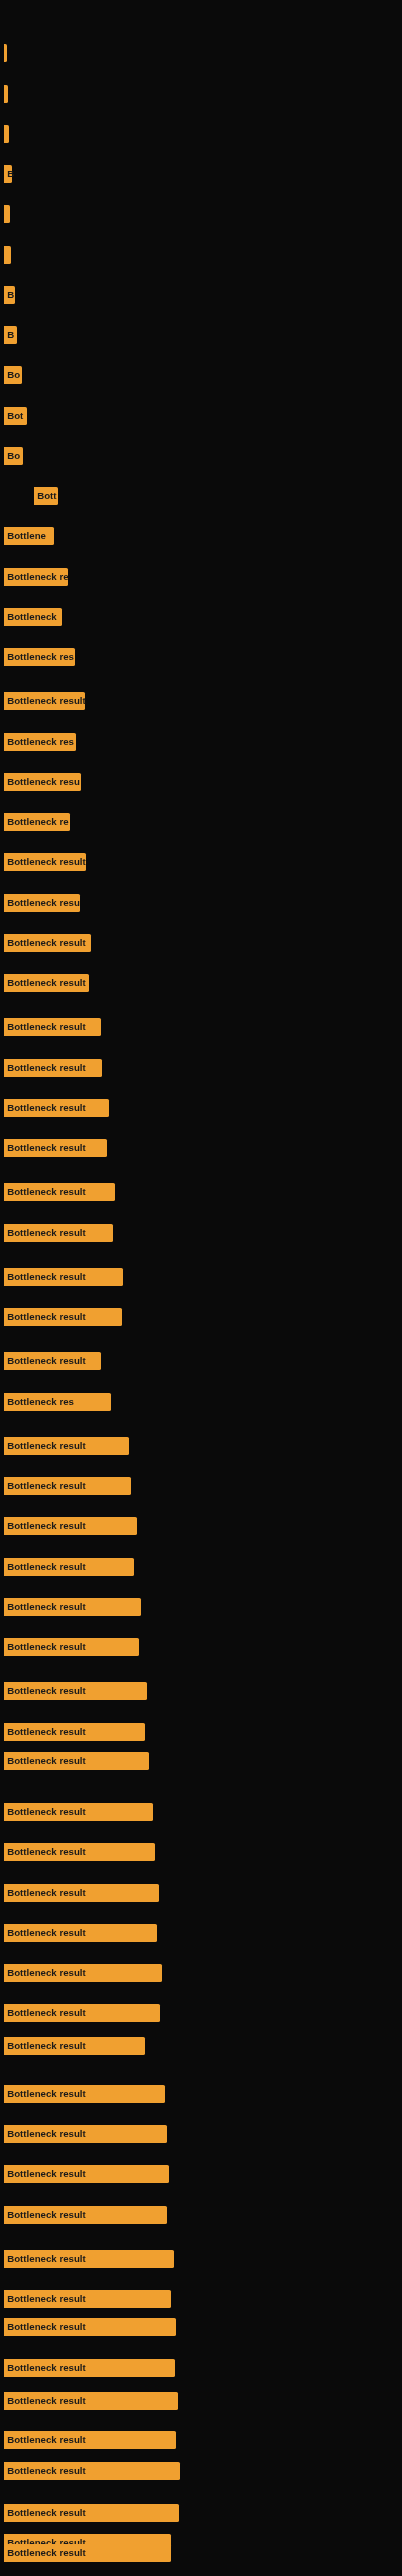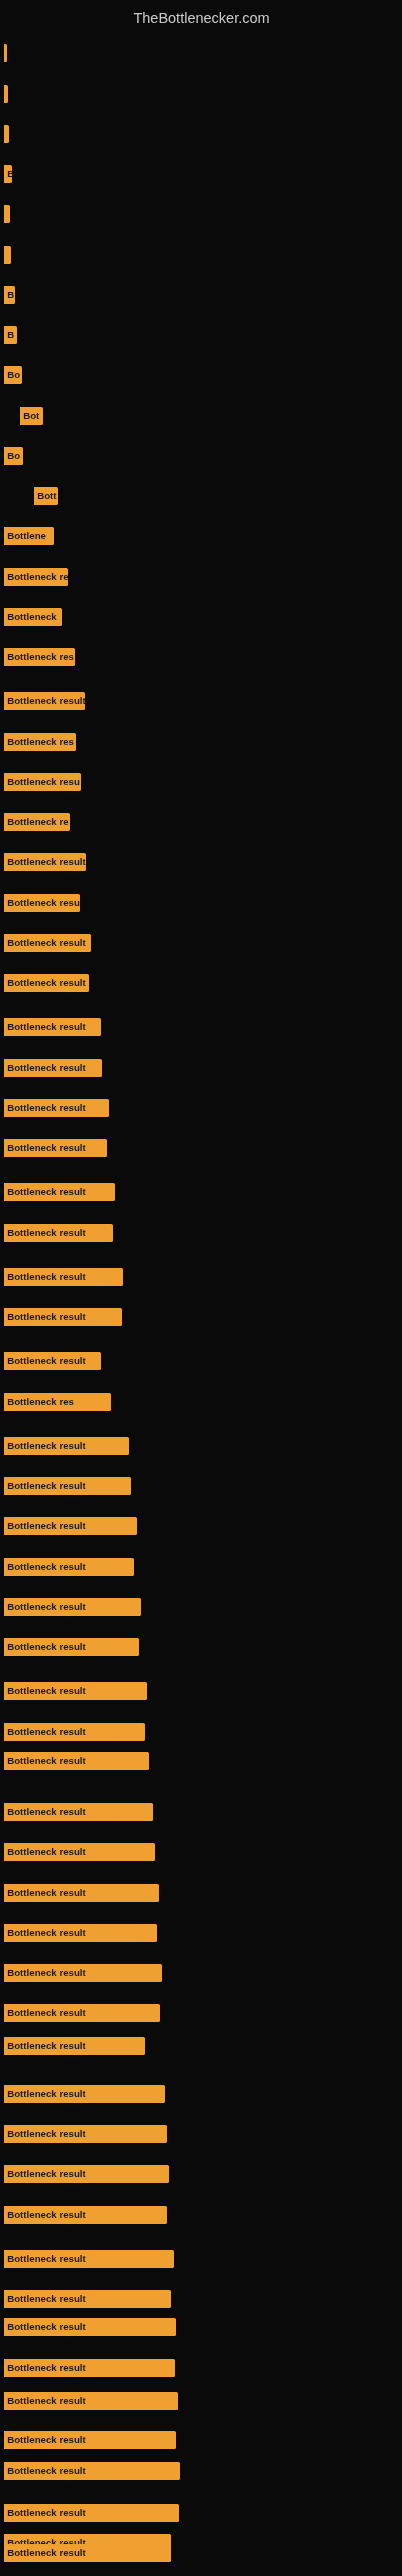--- a/index.html
+++ b/index.html
@@ -45,21 +45,20 @@
       color: #1a1a1a;
       font-size: 9.7px;
       font-weight: bold;
       white-space: nowrap;
     }
   </style>
 </head>
 <body>
 
 <div class="chart-area">
-  <div class="site-title">TheBottlenecker.com</div>
 <div class="bar-row" style="top: 44px; left: 4px;">
       <div class="bar" style="width: 3.2px;"></div>
     </div>
     <div class="bar-row" style="top: 85px; left: 4px;">
       <div class="bar" style="width: 4px;"></div>
     </div>
     <div class="bar-row" style="top: 125px; left: 4px;">
       <div class="bar" style="width: 4.8px;"></div>
     </div>
     <div class="bar-row" style="top: 165px; left: 4px;">
@@ -81,21 +80,21 @@
     <div class="bar-row" style="top: 326px; left: 4px;">
       <div class="bar" style="width: 13px;">
         <span class="bar-label">B</span>
       </div>
     </div>
     <div class="bar-row" style="top: 366px; left: 4px;">
       <div class="bar" style="width: 17.7px;">
         <span class="bar-label">Bo</span>
       </div>
     </div>
-    <div class="bar-row" style="top: 407px; left: 20px;">
+    <div class="bar-row" style="top: 407px; left: 4px;">
       <div class="bar" style="width: 22.5px;">
         <span class="bar-label">Bot</span>
       </div>
     </div>
     <div class="bar-row" style="top: 447px; left: 4px;">
       <div class="bar" style="width: 19.3px;">
         <span class="bar-label">Bo</span>
       </div>
     </div>
     <div class="bar-row" style="top: 487px; left: 4px; margin-left: 30px;">

